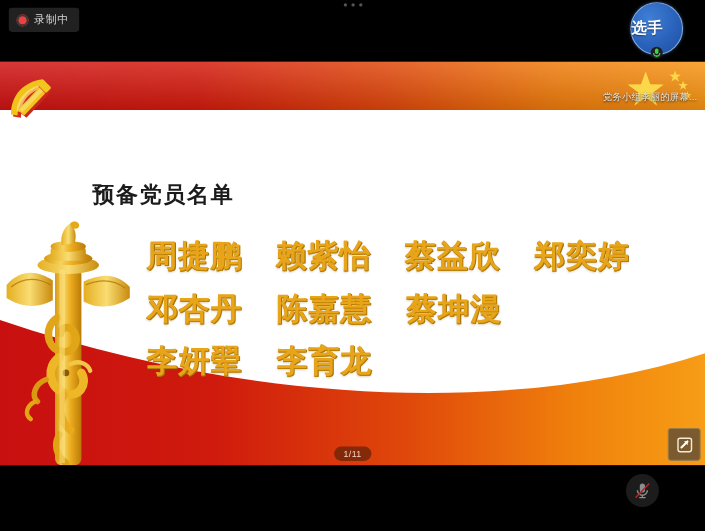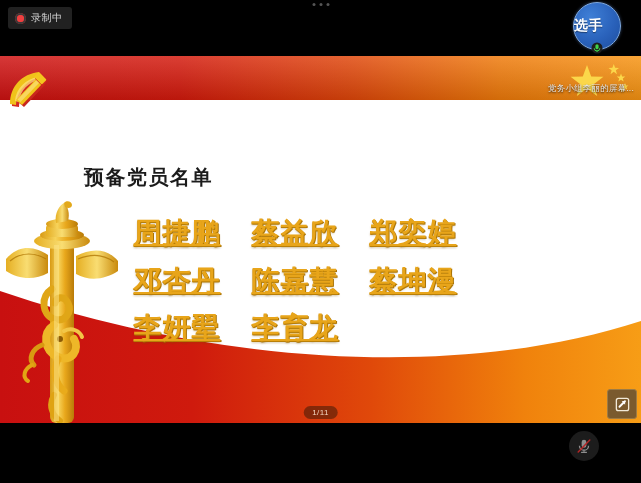--- a/index.html
+++ b/index.html
@@ -219,21 +219,20 @@
     font-size: 28px;
     font-weight: bold;
     letter-spacing: 1px;
     color: #e8a51a;
     text-shadow:
        0 1px 0 #b97f07,
        1px 1px 0 #a97306,
        0 2px 2px rgba(120,80,0,.30);
     line-height: 1.34;
     white-space: nowrap;
-    text-decoration: underline;
   }
 
   
   .page-pill {
     position: absolute;
     left: 50%;
     transform: translateX(-50%);
     bottom: 4px;
     background: rgba(60,25,10,.55);
     color: #f2d6c0;
@@ -408,20 +407,21 @@
 
         <rect x="52" y="46" width="5" height="176" fill="#fbe489" opacity=".55"></rect>
       </svg>
     </div>
 
     <div class="slide-title">预备党员名单</div>
 
     <div class="names">
       <div class="name-row">
         <div class="name-cell">周捷鹏</div>
+        <div class="name-cell">赖紫怡</div>
         <div class="name-cell">蔡益欣</div>
         <div class="name-cell">郑奕婷</div>
       </div>
       <div class="name-row">
         <div class="name-cell">邓杏丹</div>
         <div class="name-cell">陈嘉慧</div>
         <div class="name-cell">蔡坤漫</div>
       </div>
       <div class="name-row">
         <div class="name-cell">李妍翚</div>

